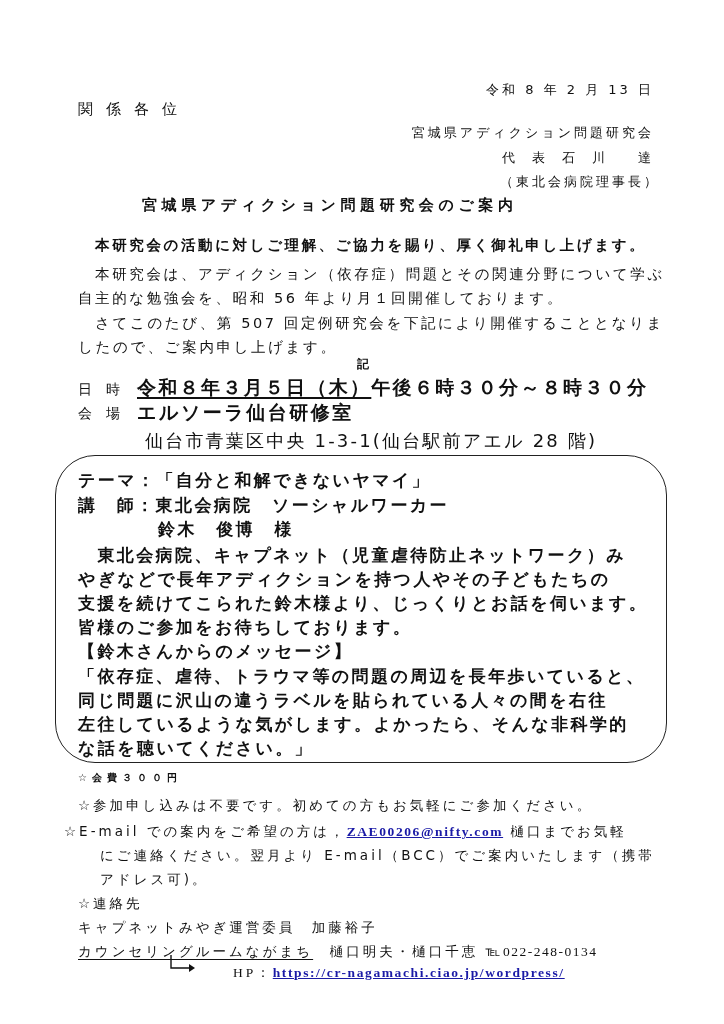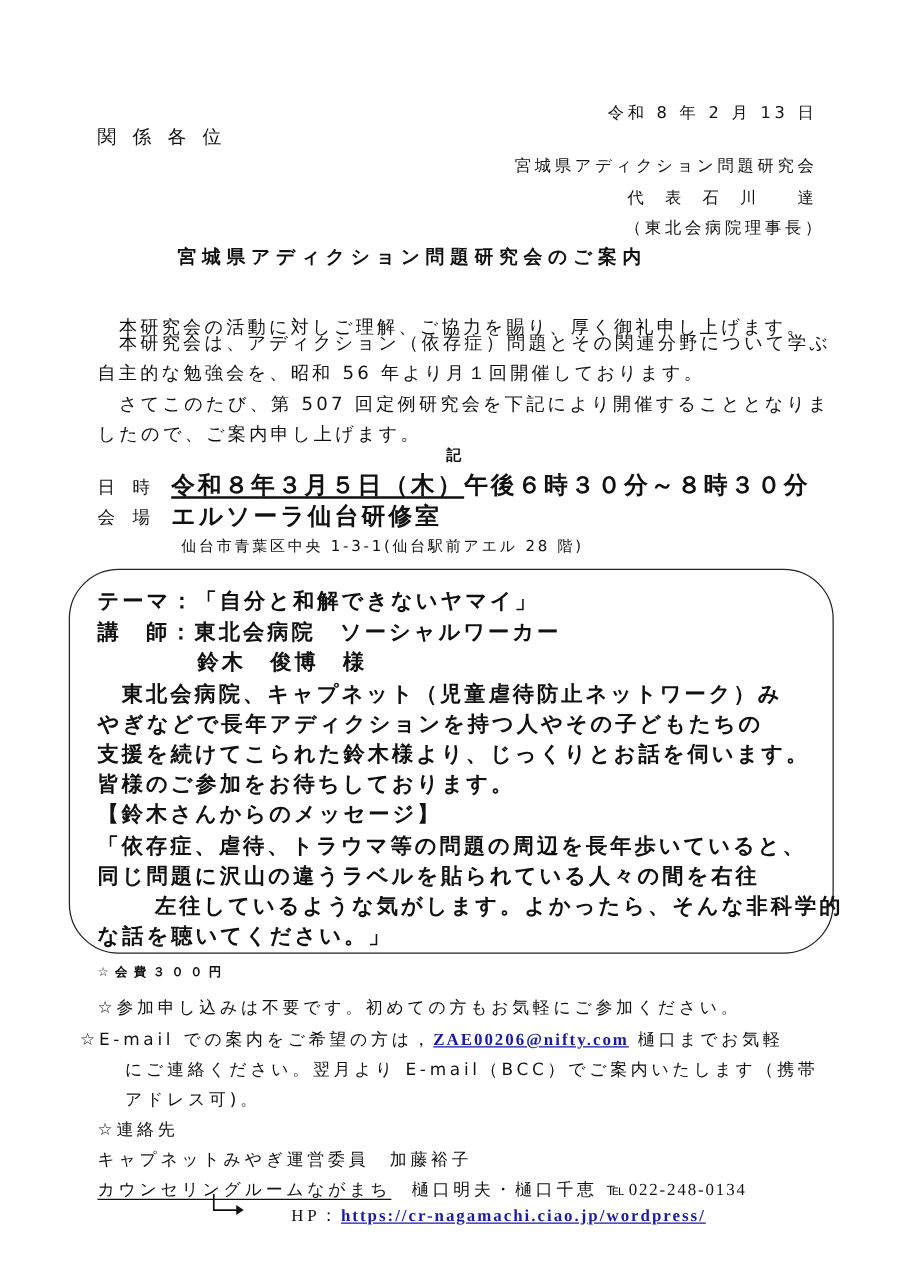--- a/index.html
+++ b/index.html
@@ -28,36 +28,36 @@
     #rep span { display: inline-block; }
     #rep .n1 { margin-right: 14px; }
     #rep .n2 { margin-right: 14px; }
     #rep .n3 { margin-right: 14px; }
     #rep .n4 { margin-right: 30px; }
     #role { top: 173px; right: 64px; }
 
     #title { top: 196px; left: 142px; font-size: 15px; letter-spacing: 4.6px; font-weight: bold; }
 
     
-    #p1 { top: 252px; left: 78px; }
+    #p1 { top: 236px; left: 78px; font-weight: bold; }
     #p2a { top: 265px; left: 78px; }
     #p2b { top: 289px; left: 78px; }
     #p3a { top: 314px; left: 78px; }
     #p3b { top: 338px; left: 78px; }
 
     #ki { top: 356px; left: 357px; font-size: 12px; font-weight: bold; }
 
     
     .label-row { font-size: 14px; }
     #dt-label { top: 381px; left: 78px; letter-spacing: 14px; }
     #dt-value { top: 375px; left: 137px; font-size: 19px; font-weight: bold; letter-spacing: 2.3px; }
     #dt-value .ul { text-decoration: underline; text-decoration-thickness: 1.5px; text-underline-offset: 3px; }
     #venue-label { top: 405px; left: 78px; letter-spacing: 14px; }
     #venue-value { top: 400px; left: 137px; font-size: 19px; font-weight: bold; letter-spacing: 2.5px; }
-    #address { top: 429px; left: 145px; font-size: 12px; letter-spacing: 2.2px; }
+    #address { top: 429px; left: 145px; font-size: 18px; letter-spacing: 2.2px; }
 
     
     #topic-box {
       position: absolute;
       left: 55px;
       top: 455px;
       width: 612px;
       height: 308px;
       border: 1.5px solid #222;
       border-radius: 40px;
@@ -67,21 +67,21 @@
     #theme { top: 469px; left: 78px; }
     #lecturer { top: 494px; left: 78px; }
     #lecturer-name { top: 518px; left: 158px; }
     #bline1 { top: 544px; left: 78px; }
     #bline2 { top: 568px; left: 78px; }
     #bline3 { top: 592px; left: 78px; }
     #bline4 { top: 616px; left: 78px; }
     #msg-head { top: 640px; left: 78px; }
     #msg1 { top: 665px; left: 78px; }
     #msg2 { top: 689px; left: 78px; }
-    #msg3 { top: 713px; left: 78px; margin-left: 46px; }
+    #msg3 { top: 713px; left: 78px; }
     #msg4 { top: 737px; left: 78px; }
 
     
     .note { font-size: 13.5px; letter-spacing: 3px; }
     #fee { top: 771px; left: 78px; font-size: 10px; letter-spacing: 5px; font-weight: bold; }
     #noapply { top: 797px; left: 78px; }
     #email1 { top: 823px; left: 64px; }
     #email2 { top: 847px; left: 100px; }
     #email3 { top: 871px; left: 100px; }
     #contact { top: 895px; left: 78px; }

